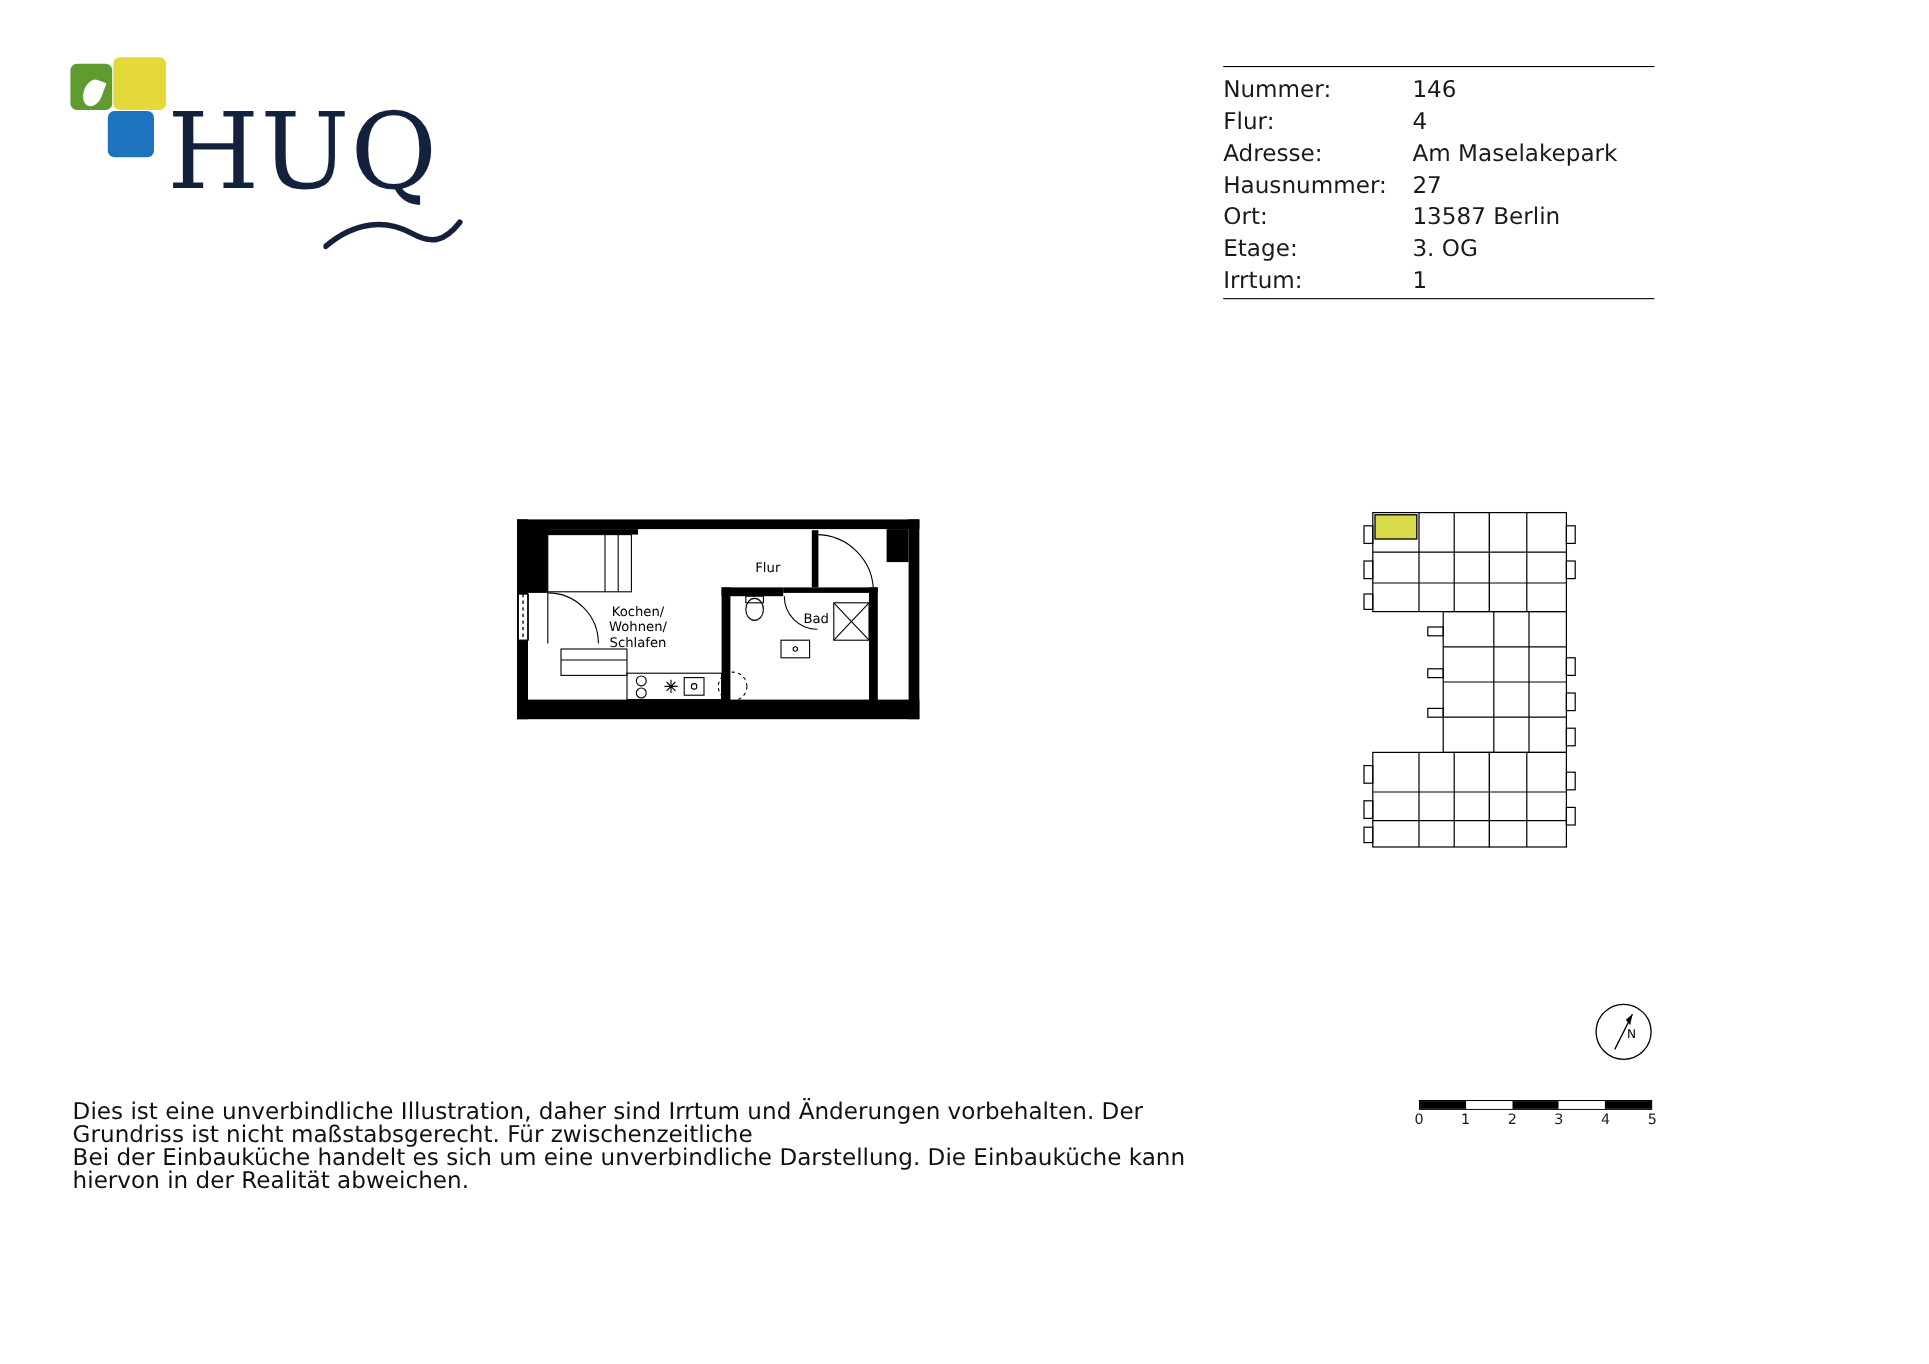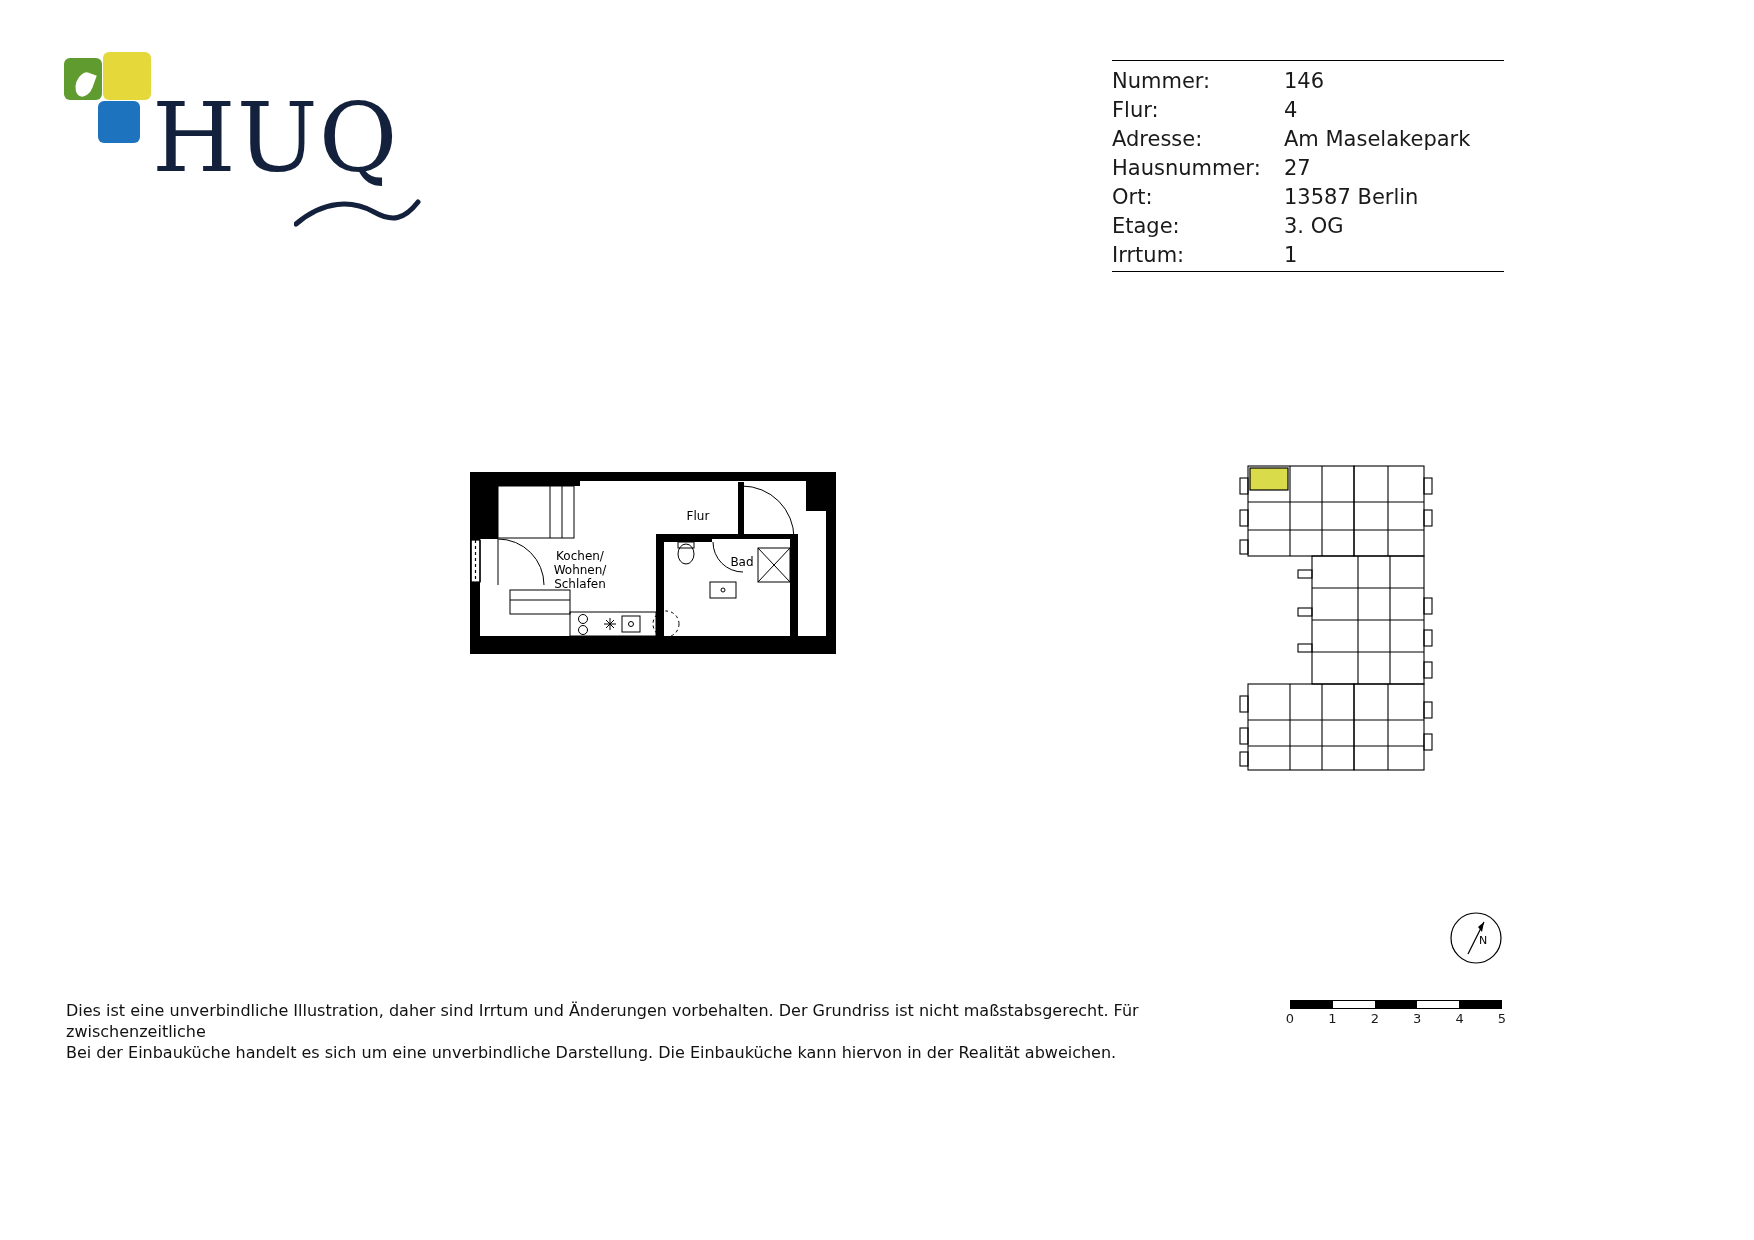--- a/index.html
+++ b/index.html
@@ -184,21 +184,21 @@
     transform: translateX(-50%);
     top: 0;
   }
 
   
   #disclaimer {
     position: absolute;
     left: 66px;
     top: 1000px;
     width: 1080px;
-    font-size: 16px;
+    font-size: 21px;
     line-height: 21px;
     color: #111;
   }
   #disclaimer p { margin: 0; }
 
   .plan-label {
     font-family: "DejaVu Sans", sans-serif;
     font-size: 12px;
     fill: #000;
   }

